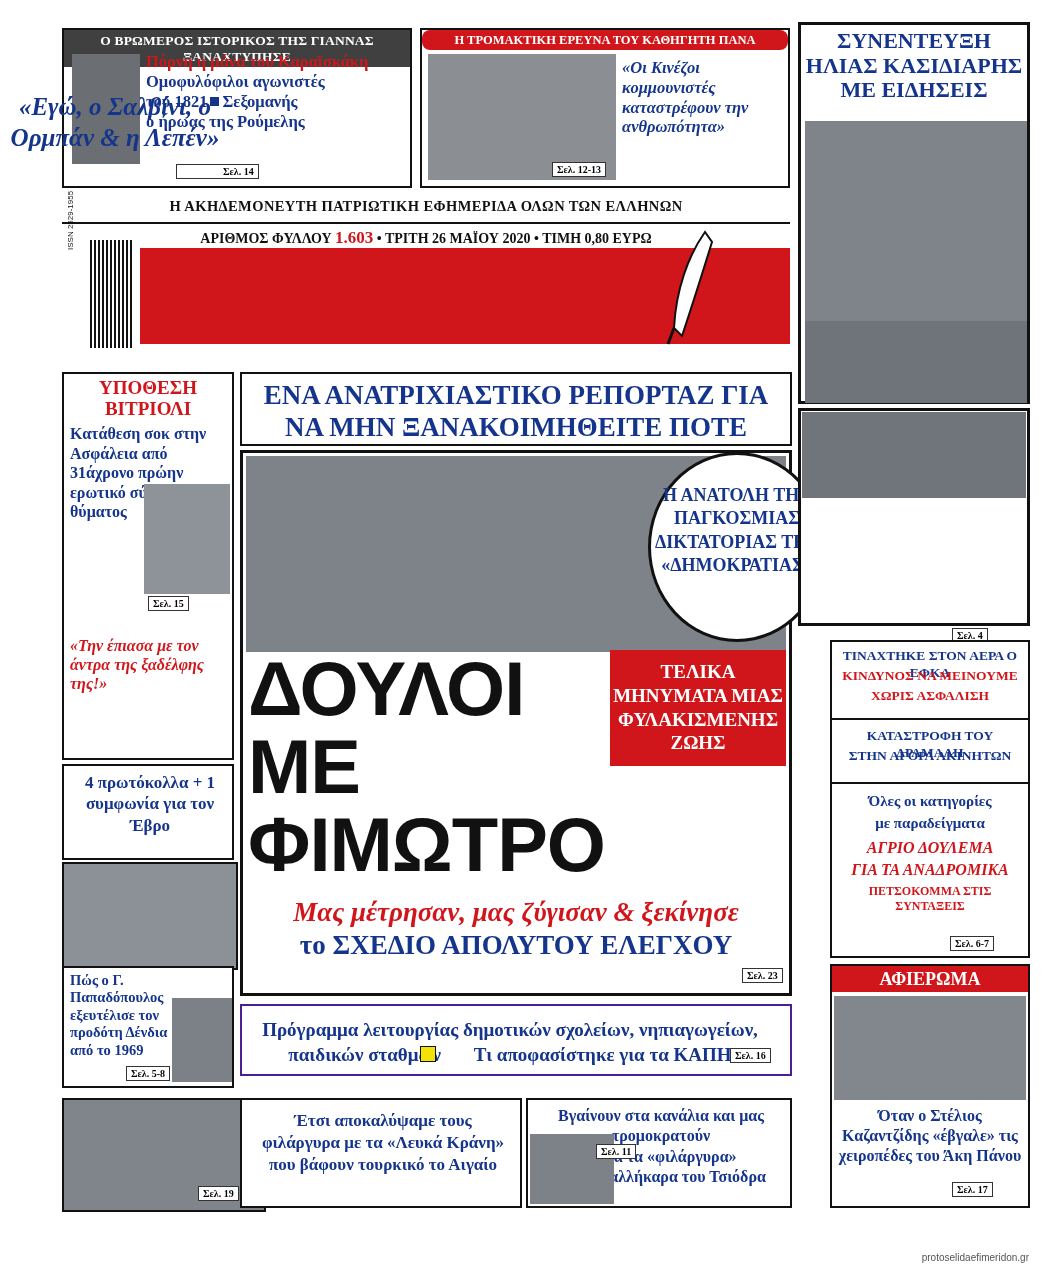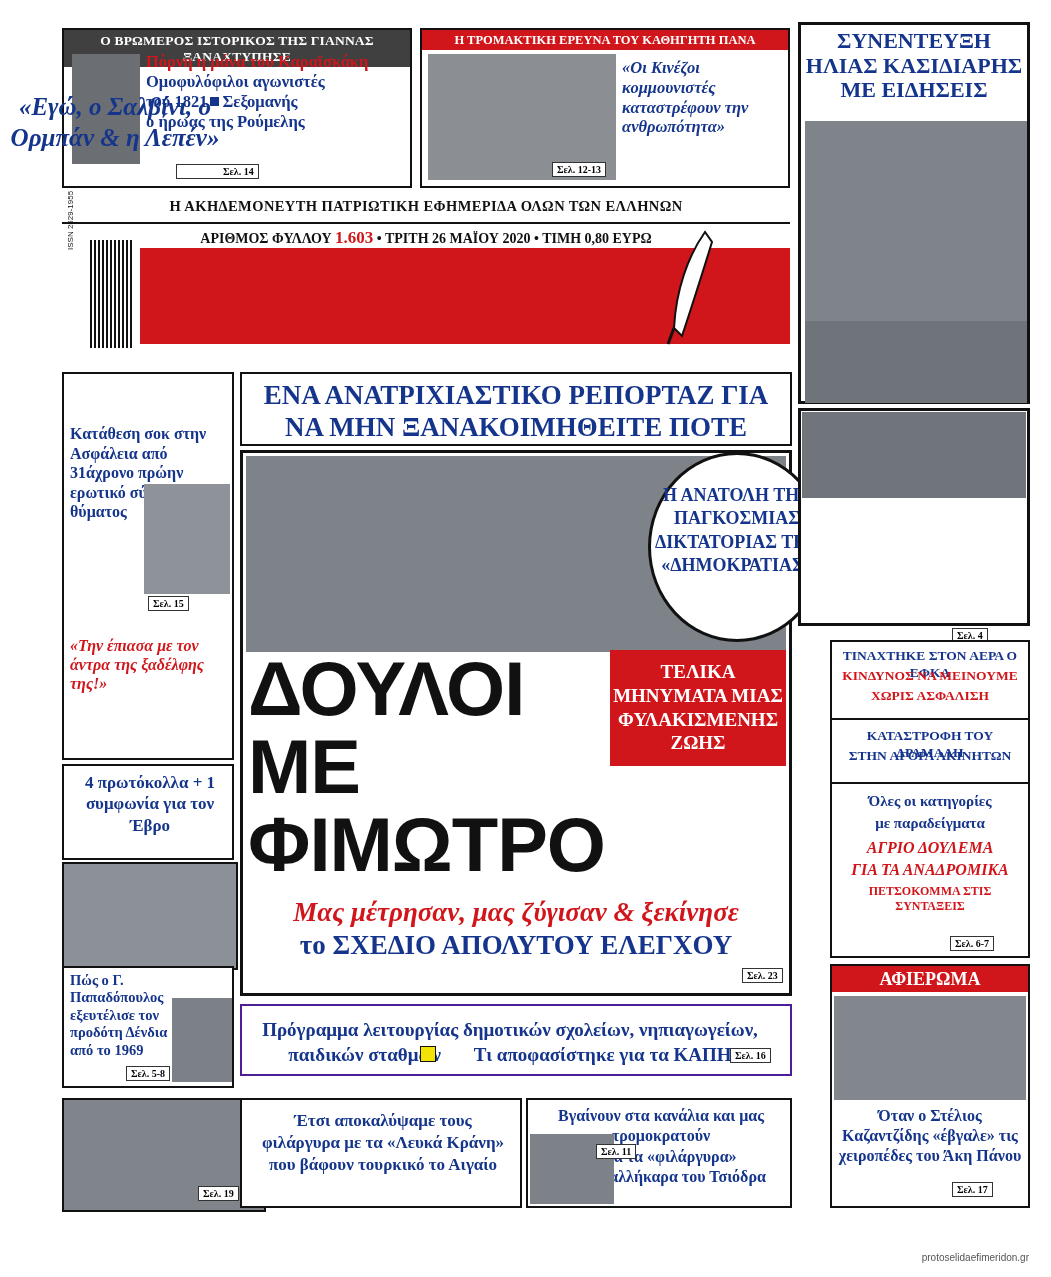--- a/index.html
+++ b/index.html
@@ -16,21 +16,21 @@
 
   
   #top-left{left:62px;top:28px;width:350px;height:160px;border:2px solid #111;background:#fff;}
   #top-left .hd{background:#404040;color:#fff;font-weight:bold;font-size:13.5px;text-align:center;letter-spacing:.2px;padding:3px 0 2px;font-family:"Liberation Serif",serif;}
   #tl-photo{left:8px;top:24px;width:68px;height:110px;background:#6b6f74;}
   #tl-text{position:absolute;left:82px;top:22px;width:262px;font-family:"Liberation Serif",serif;font-size:16.5px;font-weight:bold;line-height:1.22;color:#15358c;}
   #tl-text .r{color:#d1161b;}
   #tl-text .sq{display:inline-block;width:9px;height:9px;background:#15358c;margin:0 4px 1px 2px;}
 
   #top-mid{left:420px;top:28px;width:370px;height:160px;border:2px solid #111;background:#fff;}
-  #top-mid .hd{background:#d1161b;color:#fff;font-weight:bold;font-size:12.5px;text-align:center;padding:3px 0 2px;font-family:"Liberation Serif",serif;}
+  #top-mid .hd{background:#d1161b;color:#fff;font-weight:bold;font-size:12.5px;text-align:center;padding:3px 0 2px;font-family:"Liberation Serif",serif;border-radius:8px;}
   #tm-photo{left:6px;top:24px;width:188px;height:126px;background:#8b8f94;}
   #tm-text{position:absolute;left:200px;top:28px;width:166px;font-family:"Liberation Serif",serif;font-style:italic;font-weight:bold;font-size:16.5px;line-height:1.2;color:#15358c;}
 
   #top-right{left:798px;top:22px;width:232px;height:382px;border:3px solid #111;background:#fff;}
   #tr-title{position:absolute;left:0;top:4px;width:226px;text-align:center;font-family:"Liberation Serif",serif;font-weight:bold;color:#15358c;font-size:22px;line-height:1.12;}
   #tr-photo{left:4px;top:96px;width:222px;height:200px;background:#7f848a;}
   #tr-faces{left:4px;top:296px;width:222px;height:82px;background:#6f747a;}
 
   
   #masthead-sub{position:absolute;left:62px;top:198px;width:728px;text-align:center;font-family:"Liberation Serif",serif;font-weight:bold;font-size:14.5px;color:#111;letter-spacing:.4px;}
@@ -145,20 +145,24 @@
   </div>
   <div class="box" id="masthead-box"></div>
   <div id="barcode"></div>
   <div id="barcode-txt">ISSN 2529-1955</div>
   <svg id="quill" viewBox="0 0 60 120">
     <path d="M45 4 C28 28 16 62 14 100 L22 108 C34 72 44 40 52 14 Z" fill="#fff" stroke="#111" stroke-width="2"></path>
     <path d="M14 100 L8 116" stroke="#111" stroke-width="3"></path>
   </svg>
 
   <div class="box" id="left-col">
+    <div id="lc-title">
+      <span>ΥΠΟΘΕΣΗ</span><br>
+      <span>ΒΙΤΡΙΟΛΙ</span>
+    </div>
     <div id="lc-body">Κατάθεση σοκ στην Ασφάλεια από 31άχρονο πρώην ερωτικό σύντροφο του θύματος</div>
     <div class="photo" id="lc-photo"></div>
     <div class="cap" style="left:84px;top:222px;">Σελ. 15</div>
     <div id="lc-quote">«Την έπιασα με τον άντρα της ξαδέλφης της!»</div>
   </div>
 
   <div class="box" id="left-evros">
     <div id="le-text">4 πρωτόκολλα + 1 συμφωνία για τον Έβρο</div>
   </div>
   <div class="photo" id="left-photo2"></div>

